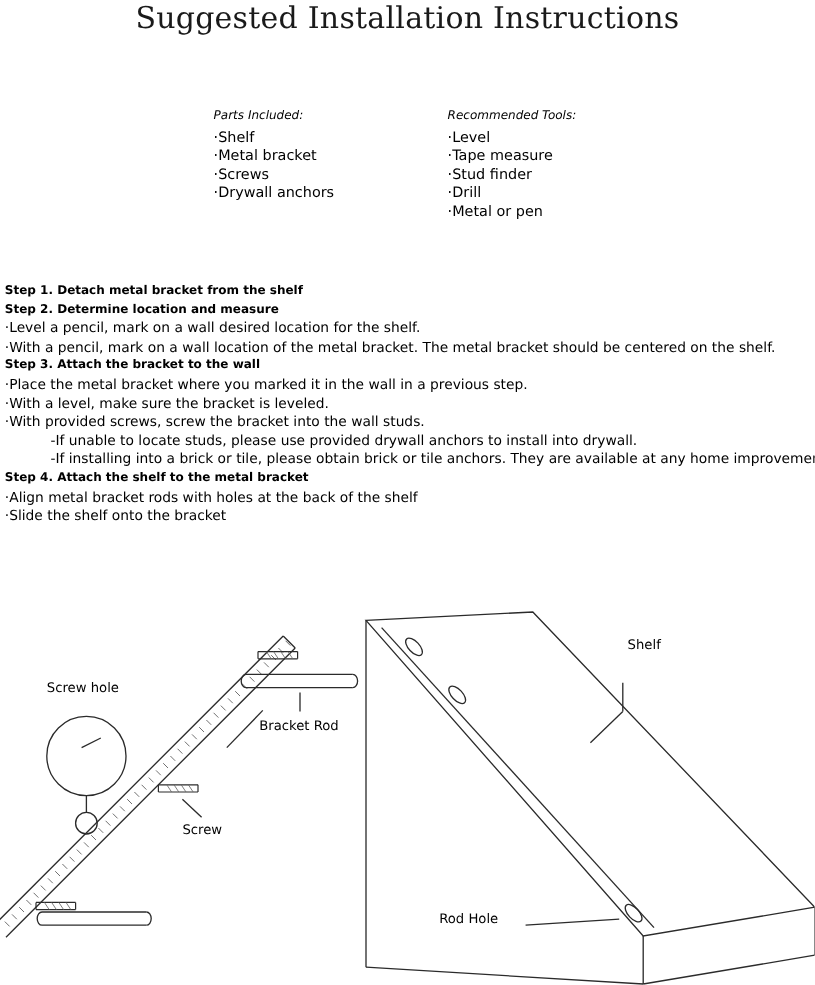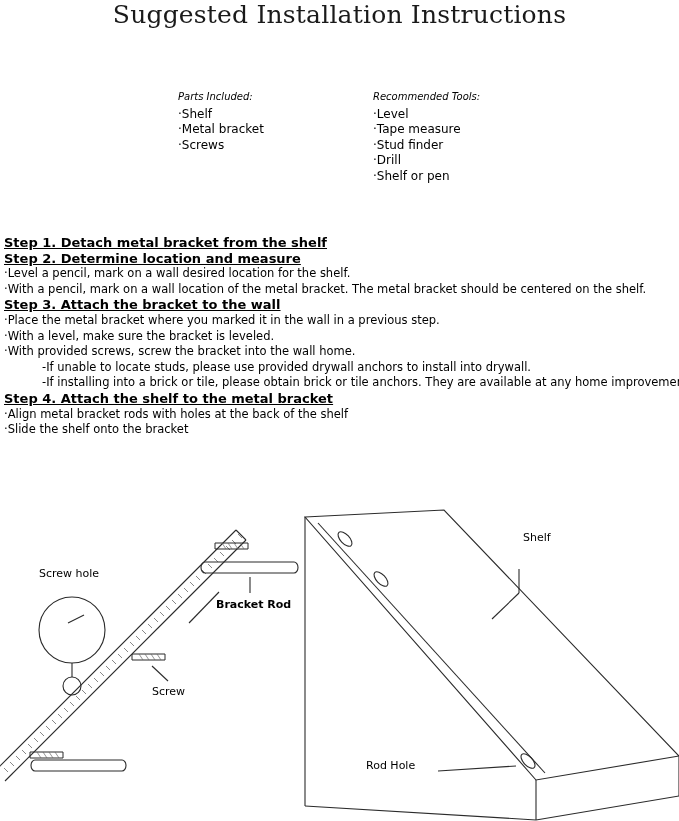--- a/index.html
+++ b/index.html
@@ -57,25 +57,24 @@
     line-height: 15.4px;
     white-space: pre;
   }
   .steps {
     position: absolute;
     left: 4px;
     top: 235px;
     width: 672px;
   }
   .step-head {
-    font-size: 13px;
+    font-size: 10px;
     font-weight: bold;
     line-height: 15.6px;
     white-space: pre;
-    text-decoration: underline;
   }
   .step-line {
     font-size: 11.5px;
     line-height: 15.6px;
     white-space: pre;
   }
   .indent1 {
     padding-left: 38px;
   }
   .diagram {
@@ -99,40 +98,41 @@
 
 <div class="page">
 
   <div class="title">Suggested Installation Instructions</div>
 
   <div class="col-parts">
     <div class="col-head">Parts Included:</div>
     <div class="bullet-line">·Shelf</div>
     <div class="bullet-line">·Metal bracket</div>
     <div class="bullet-line">·Screws</div>
+    <div class="bullet-line">·Drywall anchors</div>
   </div>
 
   <div class="col-tools">
     <div class="col-head">Recommended Tools:</div>
     <div class="bullet-line">·Level</div>
     <div class="bullet-line">·Tape measure</div>
     <div class="bullet-line">·Stud finder</div>
     <div class="bullet-line">·Drill</div>
-    <div class="bullet-line">·Shelf or pen</div>
+    <div class="bullet-line">·Metal or pen</div>
   </div>
 
   <div class="steps">
     <div class="step-head">Step 1. Detach metal bracket from the shelf</div>
     <div class="step-head">Step 2. Determine location and measure</div>
     <div class="step-line">·Level a pencil, mark on a wall desired location for the shelf.</div>
     <div class="step-line">·With a pencil, mark on a wall location of the metal bracket. The metal bracket should be centered on the shelf.</div>
     <div class="step-head">Step 3. Attach the bracket to the wall</div>
     <div class="step-line">·Place the metal bracket where you marked it in the wall in a previous step.</div>
     <div class="step-line">·With a level, make sure the bracket is leveled.</div>
-    <div class="step-line">·With provided screws, screw the bracket into the wall home.</div>
+    <div class="step-line">·With provided screws, screw the bracket into the wall studs.</div>
     <div class="step-line indent1">-If unable to locate studs, please use provided drywall anchors to install into drywall.</div>
     <div class="step-line indent1">-If installing into a brick or tile, please obtain brick or tile anchors. They are available at any home improvement store.</div>
     <div class="step-head">Step 4. Attach the shelf to the metal bracket</div>
     <div class="step-line">·Align metal bracket rods with holes at the back of the shelf</div>
     <div class="step-line">·Slide the shelf onto the bracket</div>
   </div>
 
   <div class="diagram">
 
     <svg width="679" height="331" viewBox="0 0 679 331">
@@ -261,19 +261,19 @@
         <line x1="492" y1="129" x2="519" y2="103"></line>
         <line x1="519" y1="103" x2="519" y2="79"></line>
         <line x1="438" y1="281" x2="516" y2="276"></line>
         <line x1="189" y1="133" x2="219" y2="102"></line>
         <line x1="250" y1="103" x2="250" y2="87"></line>
         <line x1="168" y1="191" x2="152" y2="176"></line>
       </g>
     </svg>
 
     <div class="dlabel" style="left:39px; top:77px;">Screw hole</div>
-    <div class="dlabel" style="left:216px; top:108px;font-weight:bold;">Bracket Rod</div>
+    <div class="dlabel" style="left:216px; top:108px;">Bracket Rod</div>
     <div class="dlabel" style="left:152px; top:195px;">Screw</div>
     <div class="dlabel" style="left:523px; top:41px;">Shelf</div>
     <div class="dlabel" style="left:366px; top:269px;">Rod Hole</div>
   </div>
 
 </div>
 
 </body></html>

